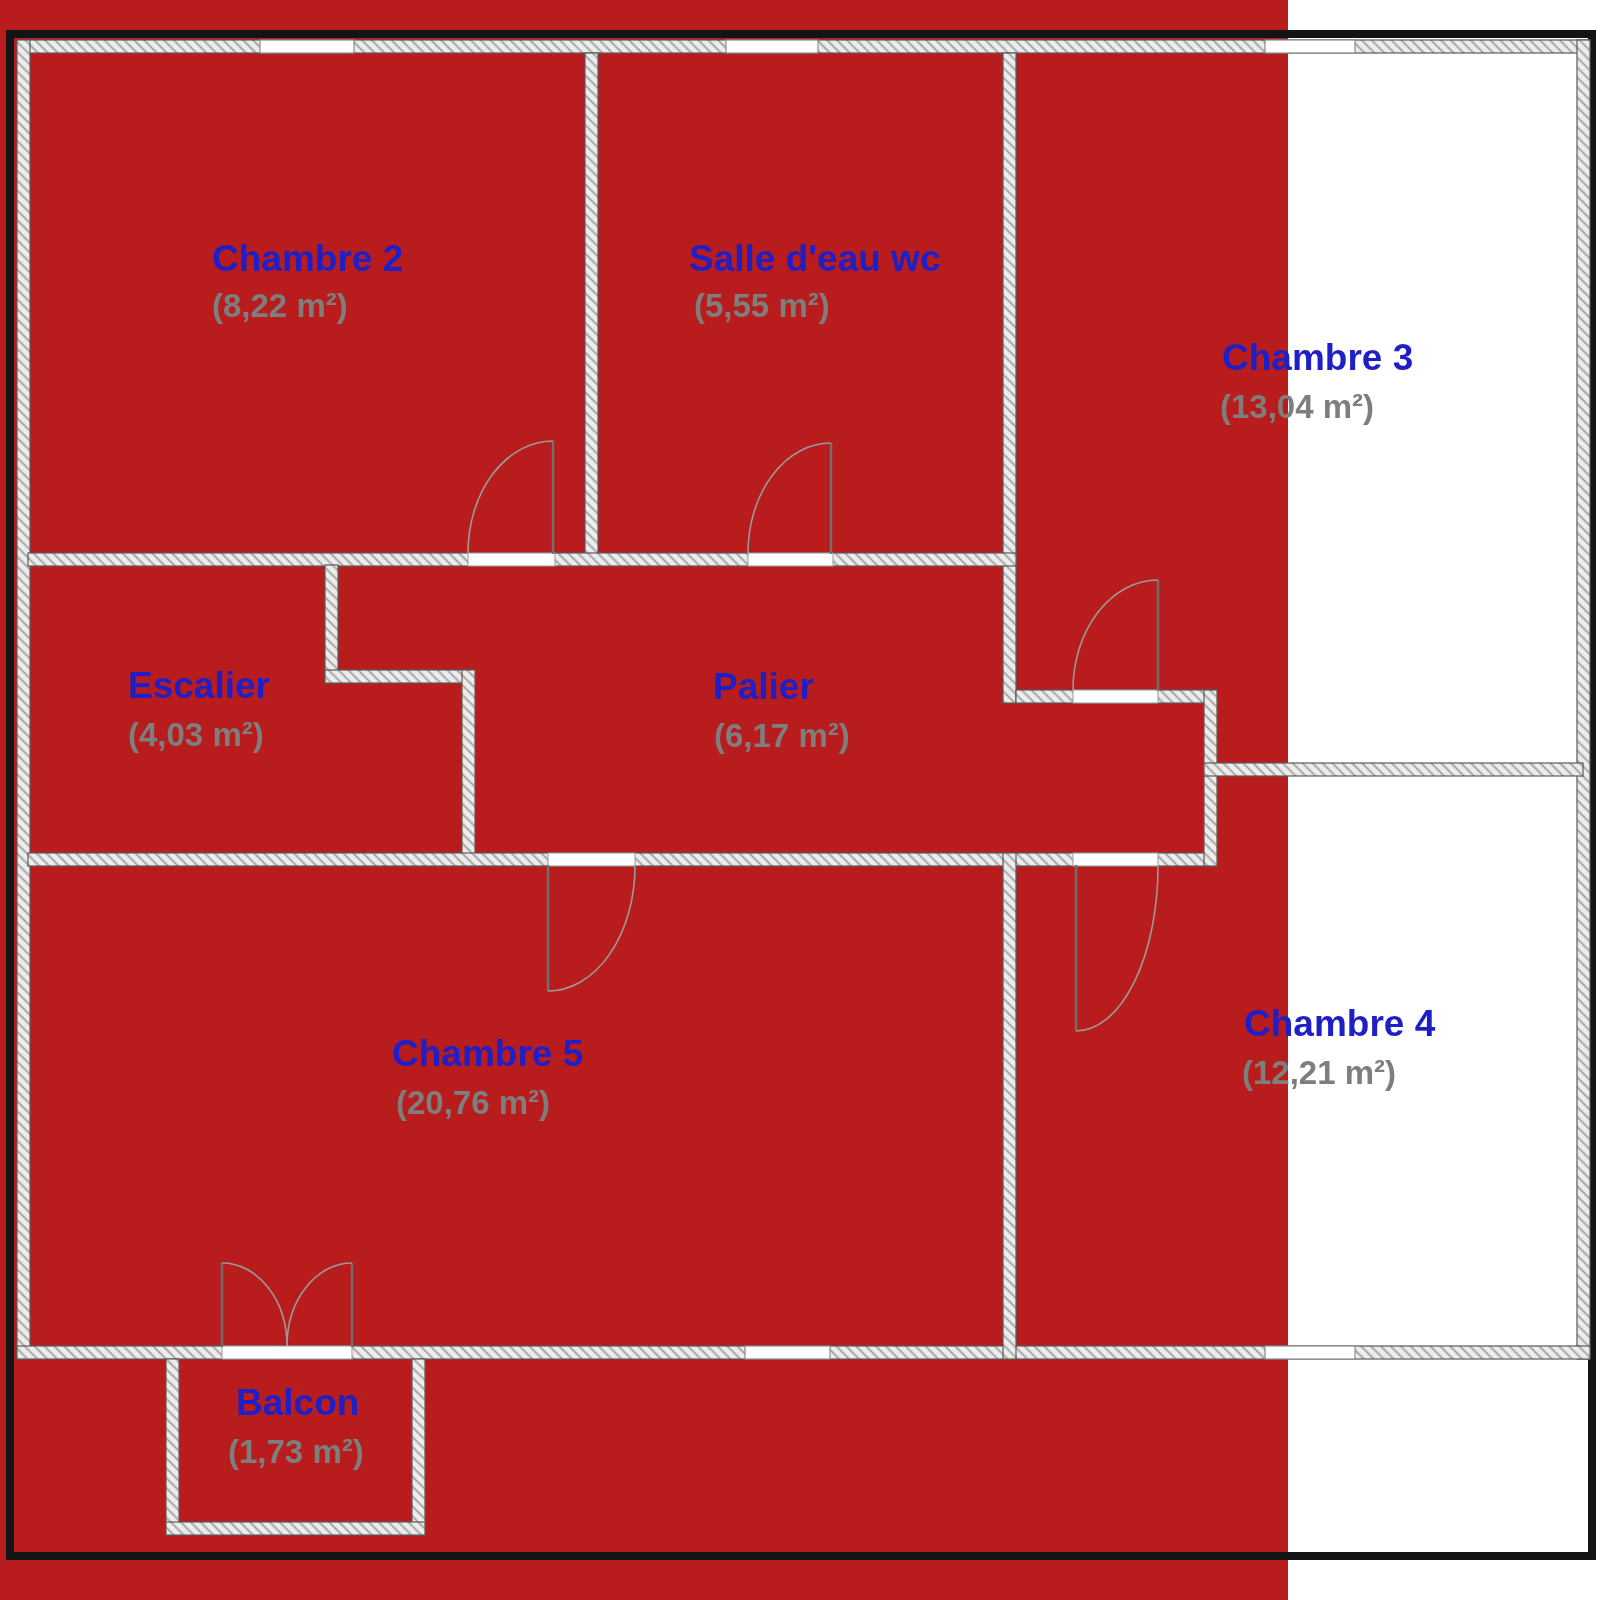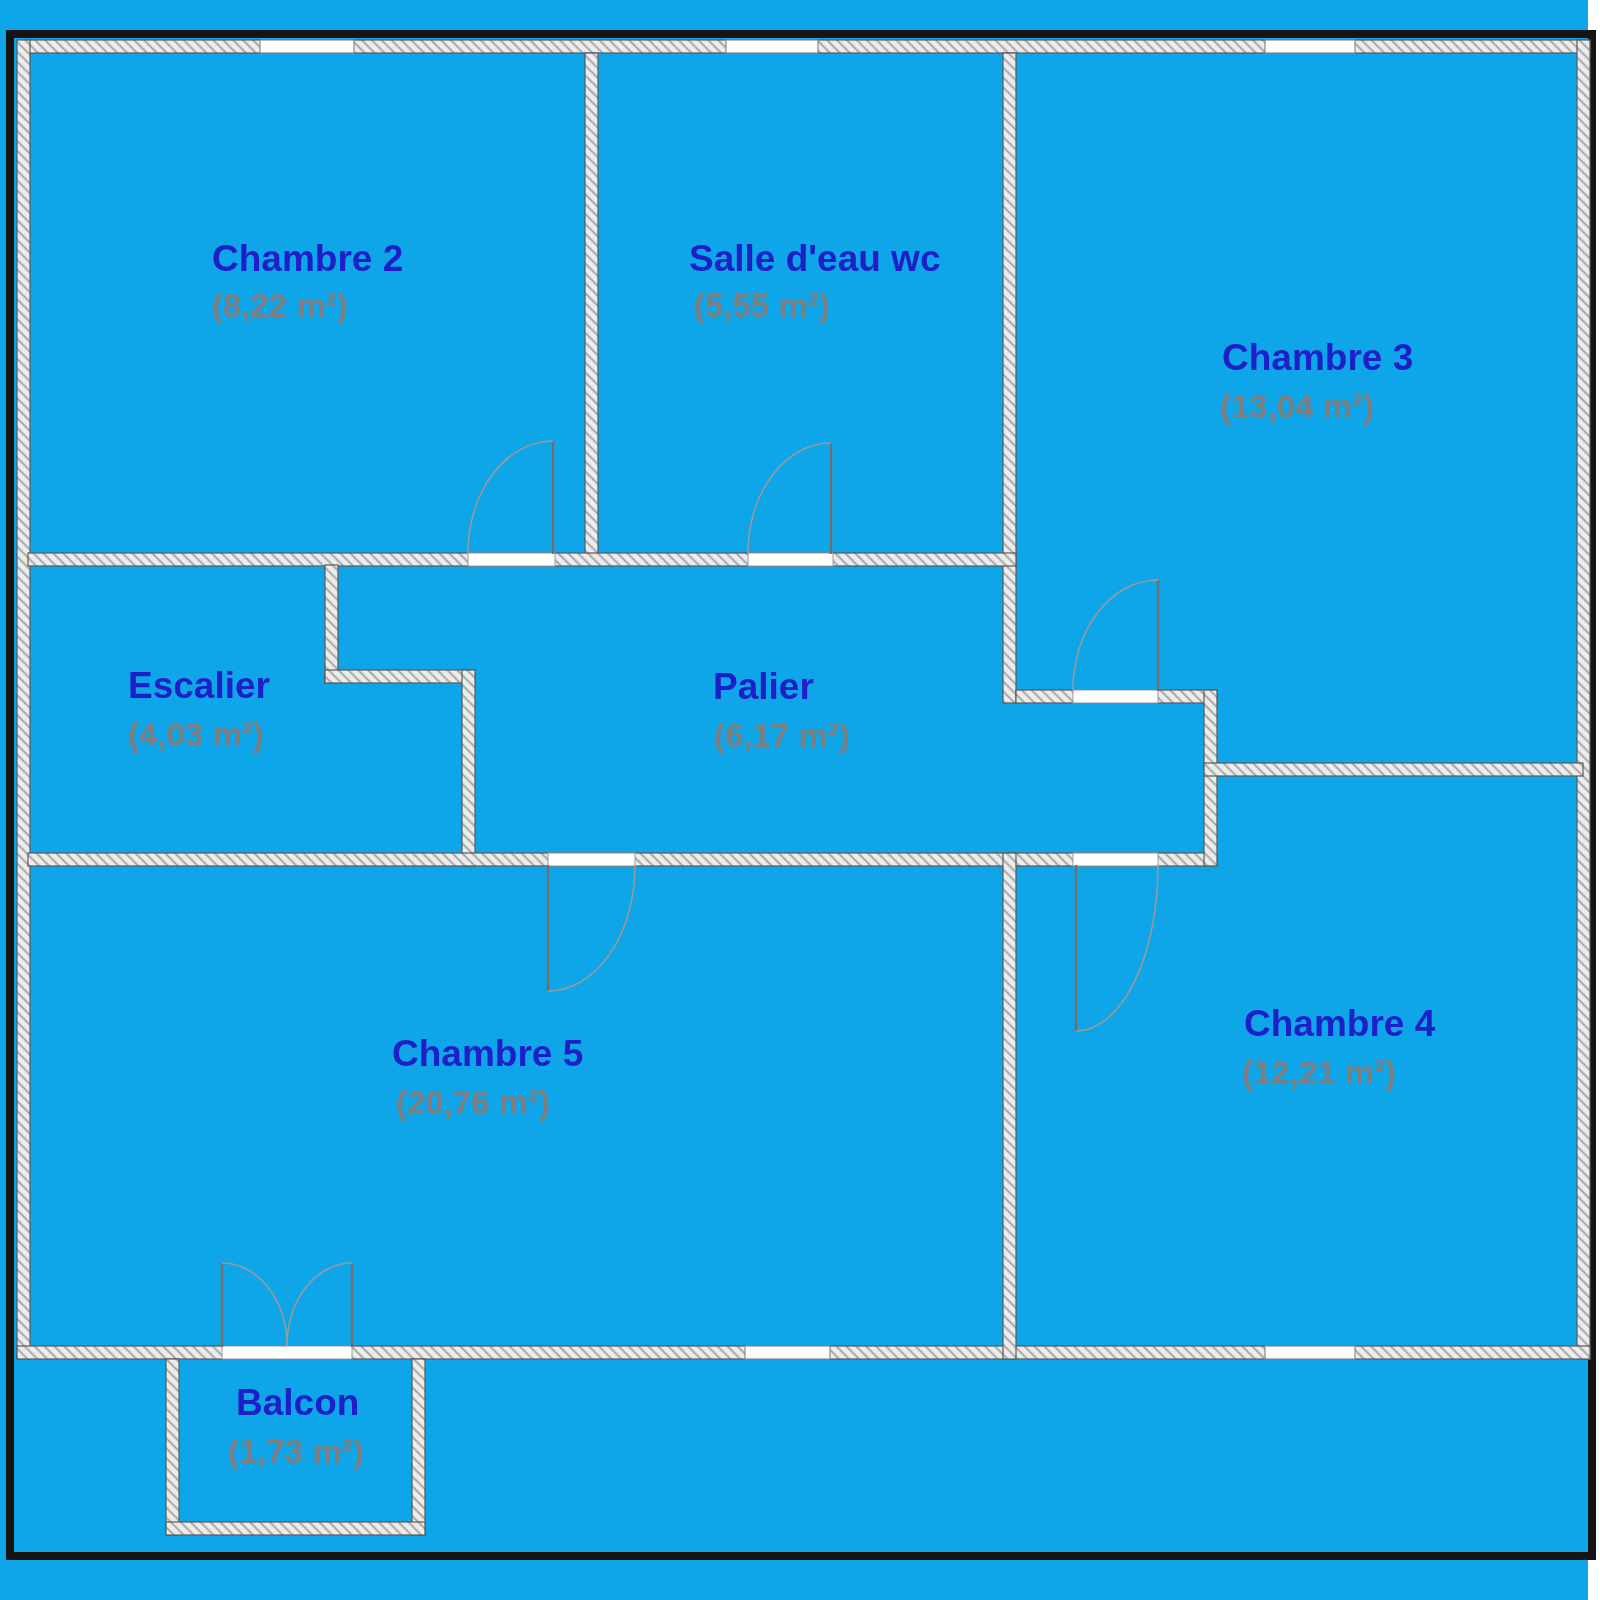--- a/index.html
+++ b/index.html
@@ -1,20 +1,20 @@
 <!DOCTYPE html>
 <html><head>
 <meta charset="utf-8">
 <style>
   html, body { margin: 0; padding: 0; background: #ffffff; }
   #stage {
     position: relative;
-    width: 1588px;
+    width: 1288px;
     height: 1600px;
-    background: #0ea5e9;
+    background: #b91c1c;
     font-family: "Liberation Sans", sans-serif;
   }
   svg { display: block; }
   .room-name {
     font-family: "Liberation Sans", sans-serif;
     font-size: 37px;
     font-weight: 700;
     letter-spacing: 0px;
   }
   .room-area {

